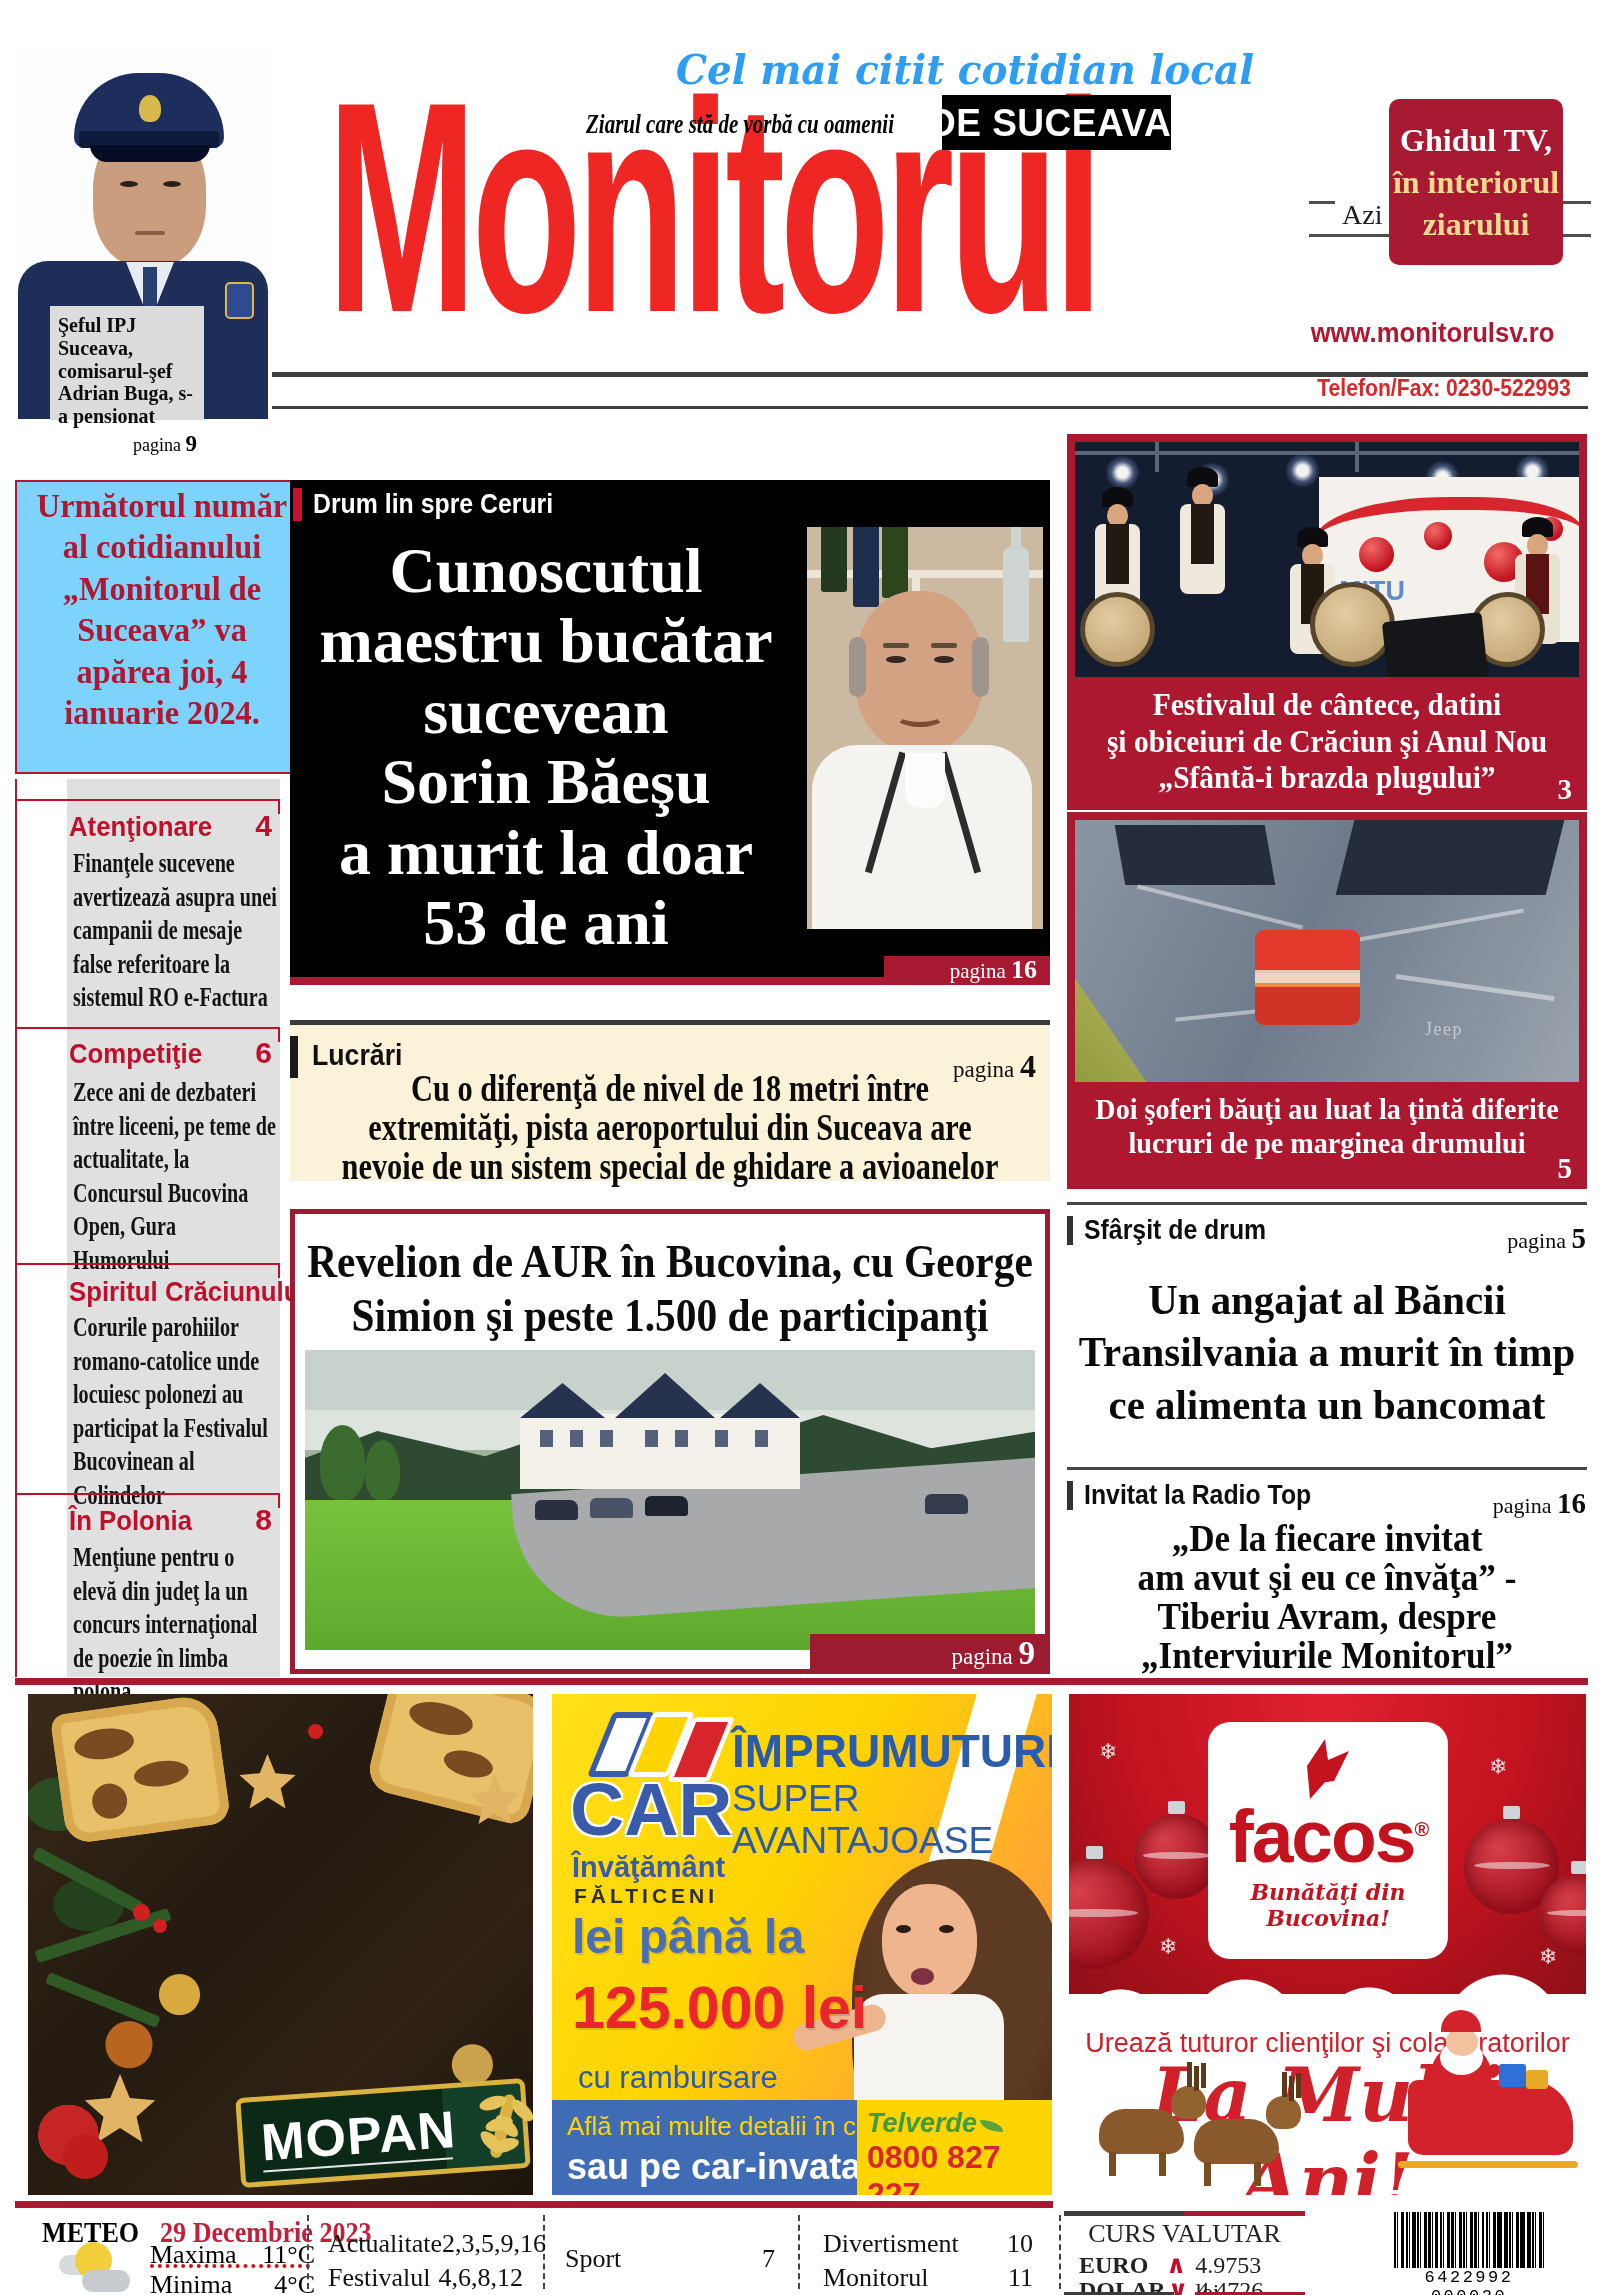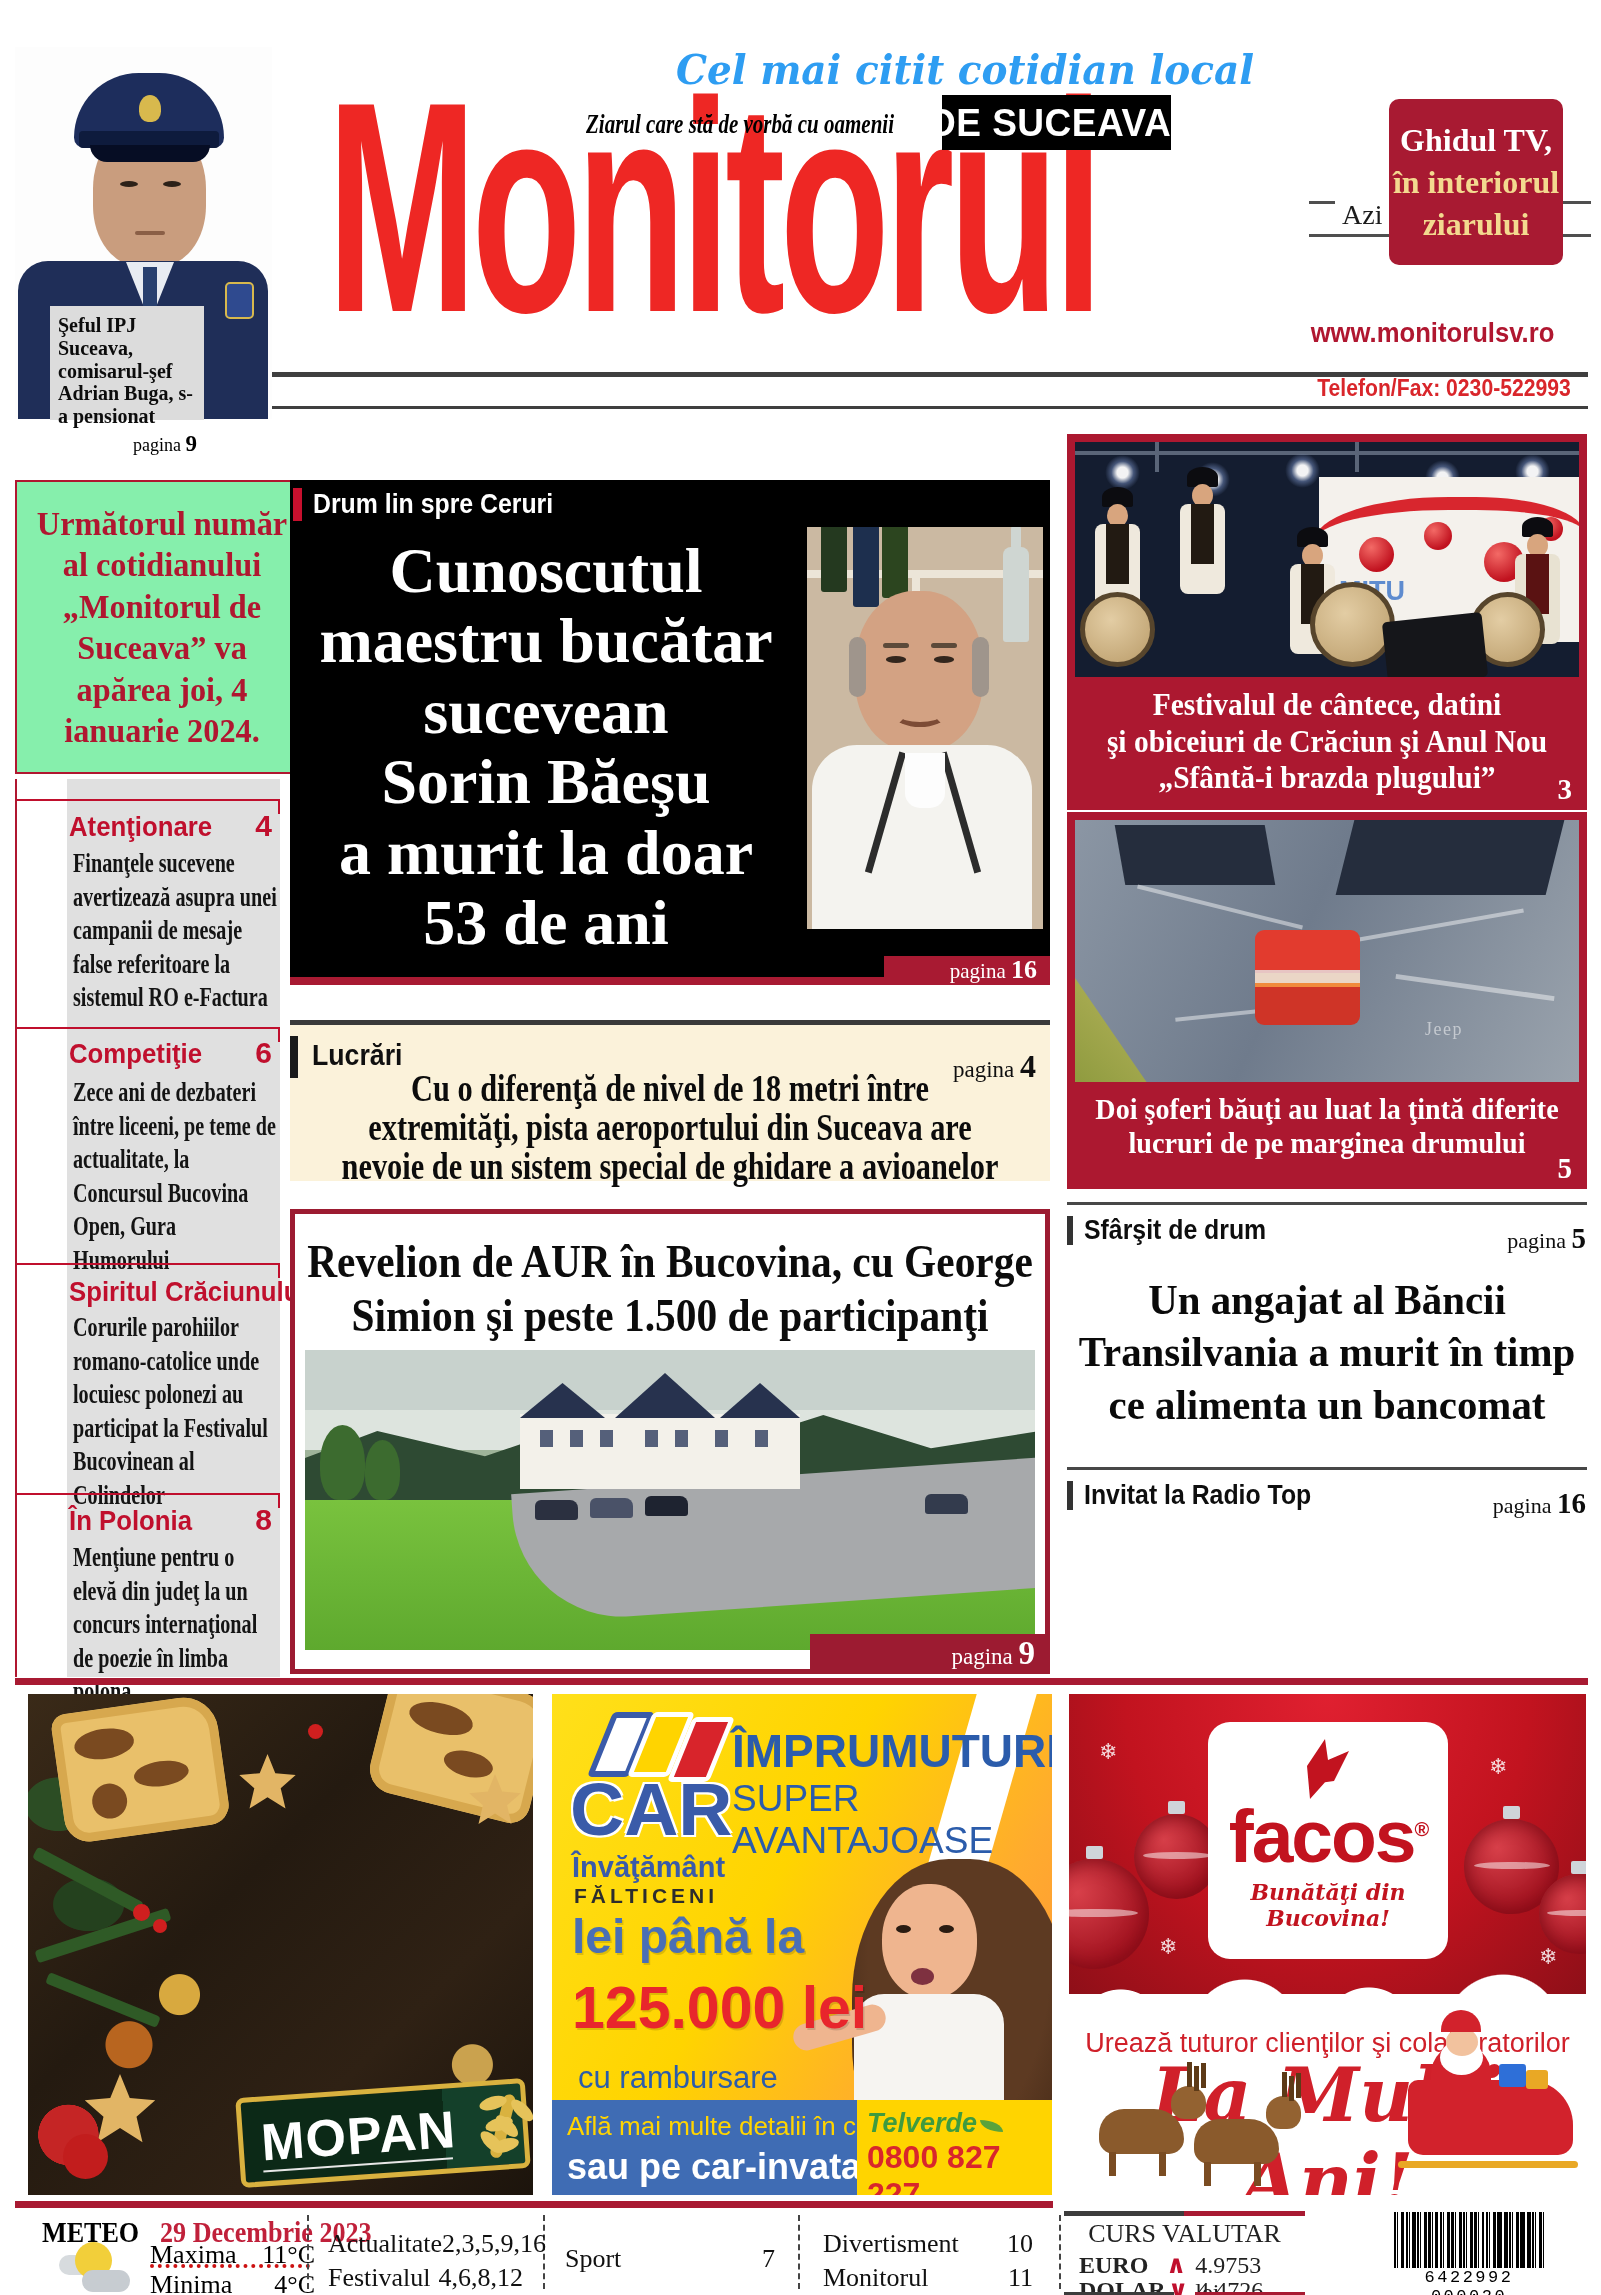--- a/index.html
+++ b/index.html
@@ -52,22 +52,22 @@
   #tv-box .g  { color:#f3d98f; }
   #website    { left:1277px; top:318px; width:311px; text-align:center; color:#b01730;
                 font-family:"Liberation Sans",sans-serif; font-weight:bold; font-size:27px; }
   .h-rule     { left:15px; width:1573px; background:#3f3f3f; }
   #dateline   { left:280px; top:376px; width:999px; color:#101010;
                 font-family:"Liberation Sans",sans-serif; font-weight:bold; font-size:23px; }
   #phone      { left:1299px; top:375px; width:290px; color:#d9262b;
                 font-family:"Liberation Sans",sans-serif; font-weight:bold; font-size:23.5px; }
 
   
-  #announce { left:15px; top:480px; width:294px; height:294px; border:2.5px solid #b01730; background:#86efac;
-              padding:21px 9px; color:#b01730; font-weight:bold; font-size:34px; line-height:1.22; text-align:center; }
+  #announce { left:15px; top:480px; width:294px; height:294px; border:2.5px solid #b01730; background:#7dd3fc;
+              padding:3px 9px; color:#b01730; font-weight:bold; font-size:34px; line-height:1.22; text-align:center; }
   #sections { left:15px; top:779px; width:265px; height:898px; border-left:2.5px solid #b01730;
               background:linear-gradient(90deg, #ffffff 0 50px, #e0e0e0 50px); }
   .sep   { position:absolute; left:0; width:100%; height:2px; background:#c00f2d; }
   .sep::after { content:""; position:absolute; right:0; top:0; width:2.5px; height:15px; background:#c00f2d; }
   .sec-title { position:absolute; left:52px; right:8px; display:flex; justify-content:space-between; align-items:baseline;
                color:#c00f2d; font-family:"Liberation Sans",sans-serif; font-weight:bold; font-size:28px; }
   .sec-title .pg { font-size:30px; }
   .sec-text  { position:absolute; left:56px; width:204px; color:#141414; font-weight:bold; font-size:28px; line-height:1.2; }
   .sec-text .sq { white-space:normal; display:block; }
 
@@ -561,20 +561,23 @@
   </div>
 
   <div class="abs rule6" style="left:1067px; top:1467px; width:520px;"></div>
   <div class="kick-row" style="left:1067px; top:1480px;">
     <div class="kick-bar"></div>
     <div class="kick-txt"><span class="sq" style="--sx:.92">Invitat la Radio Top</span></div>
   </div>
   <div class="kick-page serif abs" style="left:1439px; top:1487px; width:147px;">
     <span>pagina</span> <b>16</b>
   </div>
+  <div class="rc-headline serif abs" style="left:1067px; top:1520px; width:520px; font-size:37px; line-height:1.05;">
+    <span class="sqc" style="--sx:.95">„De la fiecare invitat<br>am avut şi eu ce învăţa” -<br>Tiberiu Avram, despre<br>„Interviurile Monitorul”</span>
+  </div>
 
   <div class="abs" id="ad-mopan">
     <div class="cake" style="left:30px; top:10px; transform:rotate(-8deg);">
       <i style="left:20px; top:20px; width:60px; height:30px;"></i>
         <i style="left:75px; top:60px; width:55px; height:25px;"></i>
       <i style="left:30px; top:75px; width:35px; height:35px;"></i>
     </div>
     <div class="cake" style="left:350px; top:-15px; transform:rotate(14deg);">
       <i style="left:25px; top:30px; width:65px; height:30px;"></i>
         <i style="left:70px; top:70px; width:50px; height:25px;"></i>

